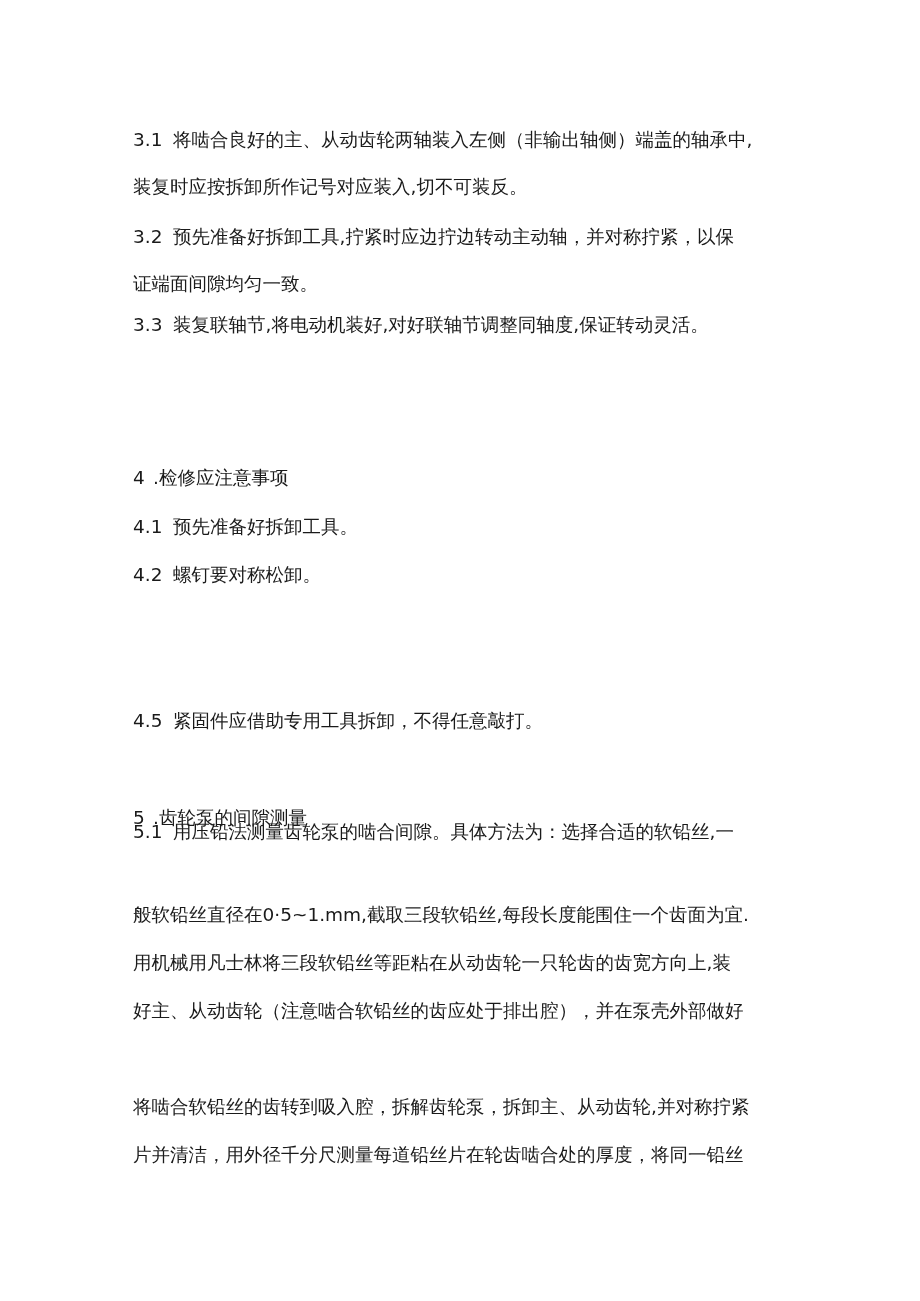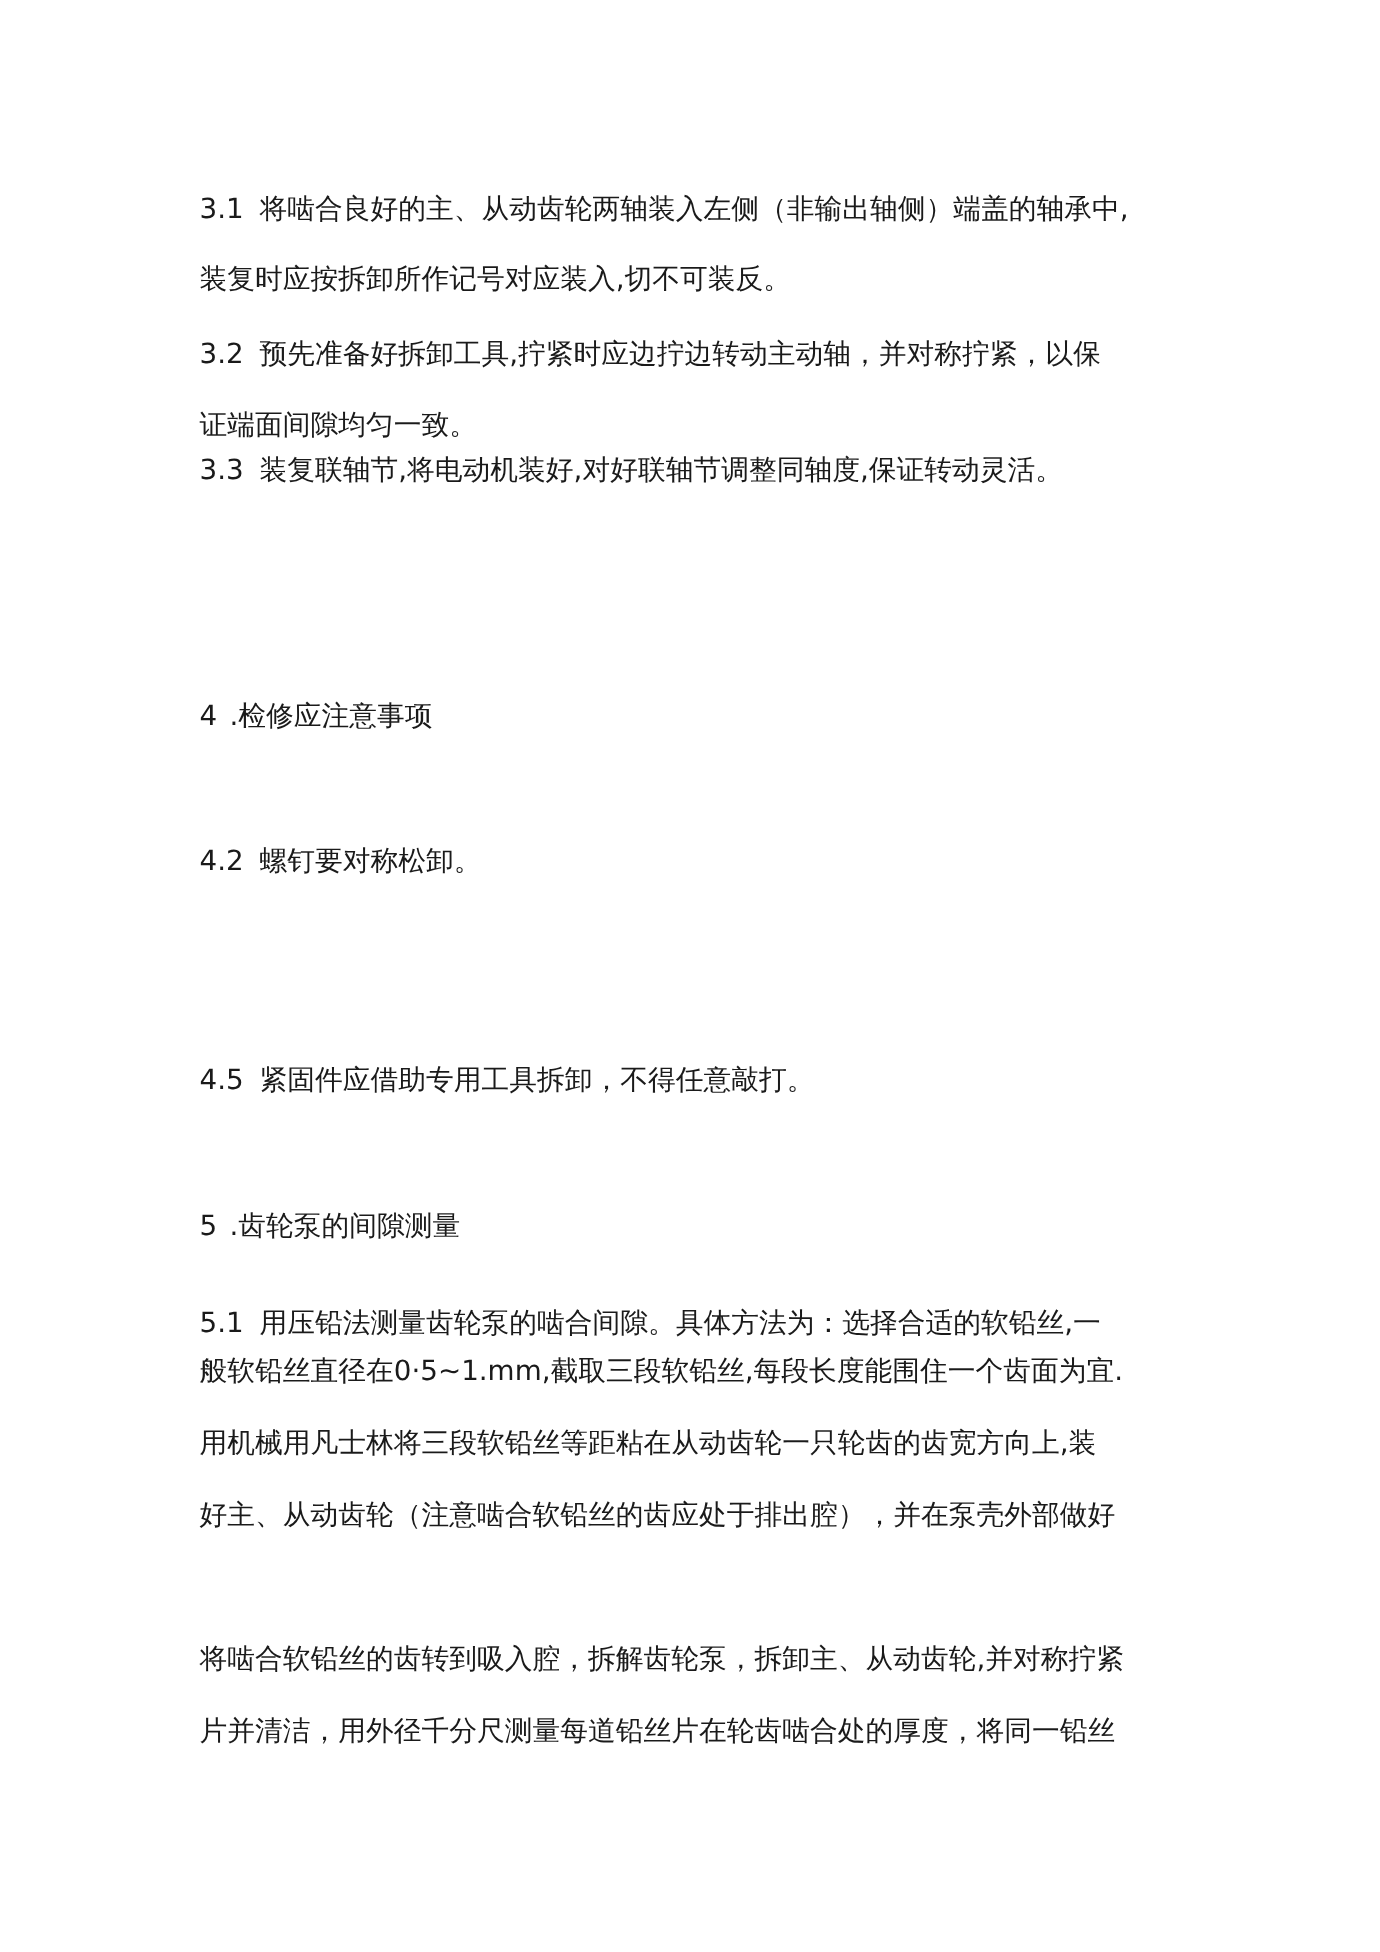--- a/index.html
+++ b/index.html
@@ -30,41 +30,44 @@
     <span>装复时应按拆卸所作记号对应装入,切不可装反。</span>
   </div>
 
   <div class="line" style="top:225px">
     <span class="num n-sub">3.2</span><span>预先准备好拆卸工具,拧紧时应边拧边转动主动轴，并对称拧紧，以保</span>
   </div>
   <div class="line" style="top:272px">
     <span>证端面间隙均匀一致。</span>
   </div>
 
-  <div class="line" style="top:302px">
+  <div class="line" style="top:313px">
     <span class="num n-sub">3.3</span><span>装复联轴节,将电动机装好,对好联轴节调整同轴度,保证转动灵活。</span>
   </div>
 
 
   <div class="line" style="top:466px">
     <span class="num n-head">4</span><span>.检修应注意事项</span>
   </div>
 
+  <div class="line" style="top:515px">
+    <span class="num n-sub">4.1</span><span>预先准备好拆卸工具。</span>
+  </div>
   <div class="line" style="top:563px">
     <span class="num n-sub">4.2</span><span>螺钉要对称松卸。</span>
   </div>
   <div class="line" style="top:709px">
     <span class="num n-sub">4.5</span><span>紧固件应借助专用工具拆卸，不得任意敲打。</span>
   </div>
 
   <div class="line" style="top:806px">
     <span class="num n-head">5</span><span>.齿轮泵的间隙测量</span>
   </div>
 
-  <div class="line" style="top:871px">
+  <div class="line" style="top:820px">
     <span class="num n-sub">5.1</span><span>用压铅法测量齿轮泵的啮合间隙。具体方法为：选择合适的软铅丝,一</span>
   </div>
   <div class="line" style="top:903px">
     <span>般软铅丝直径在0·5~1.mm,截取三段软铅丝,每段长度能围住一个齿面为宜.</span>
   </div>
   <div class="line" style="top:951px">
     <span>用机械用凡士林将三段软铅丝等距粘在从动齿轮一只轮齿的齿宽方向上,装</span>
   </div>
   <div class="line" style="top:999px">
     <span>好主、从动齿轮（注意啮合软铅丝的齿应处于排出腔），并在泵壳外部做好</span>

